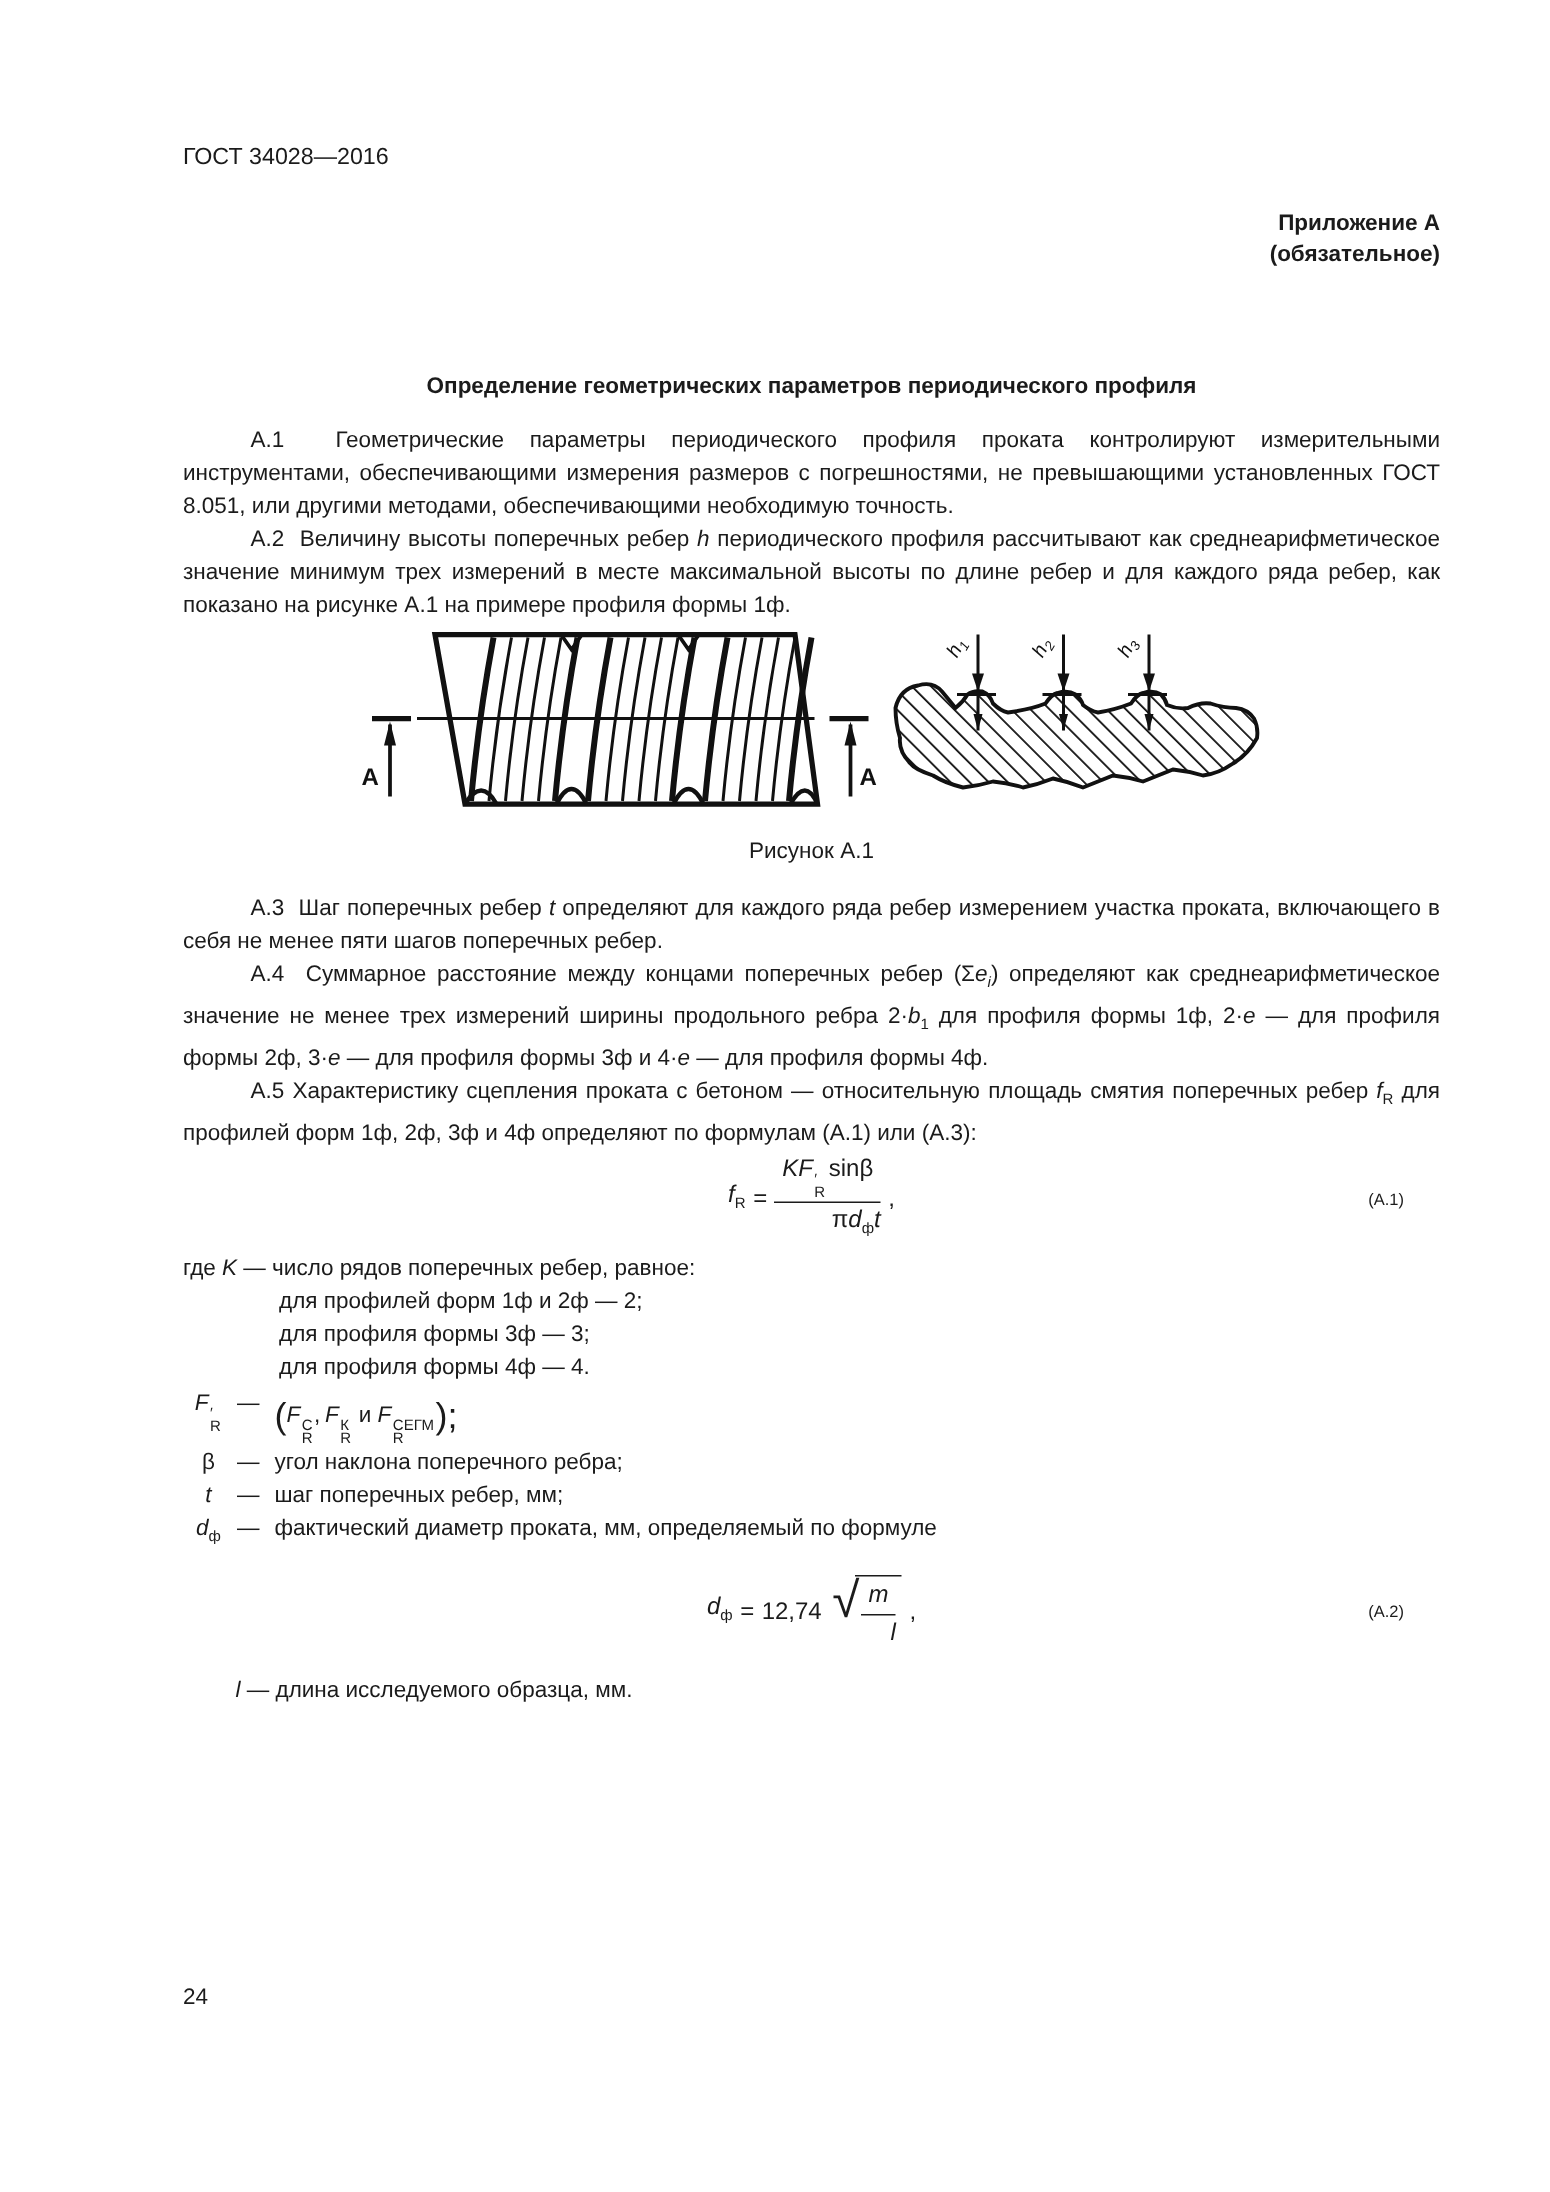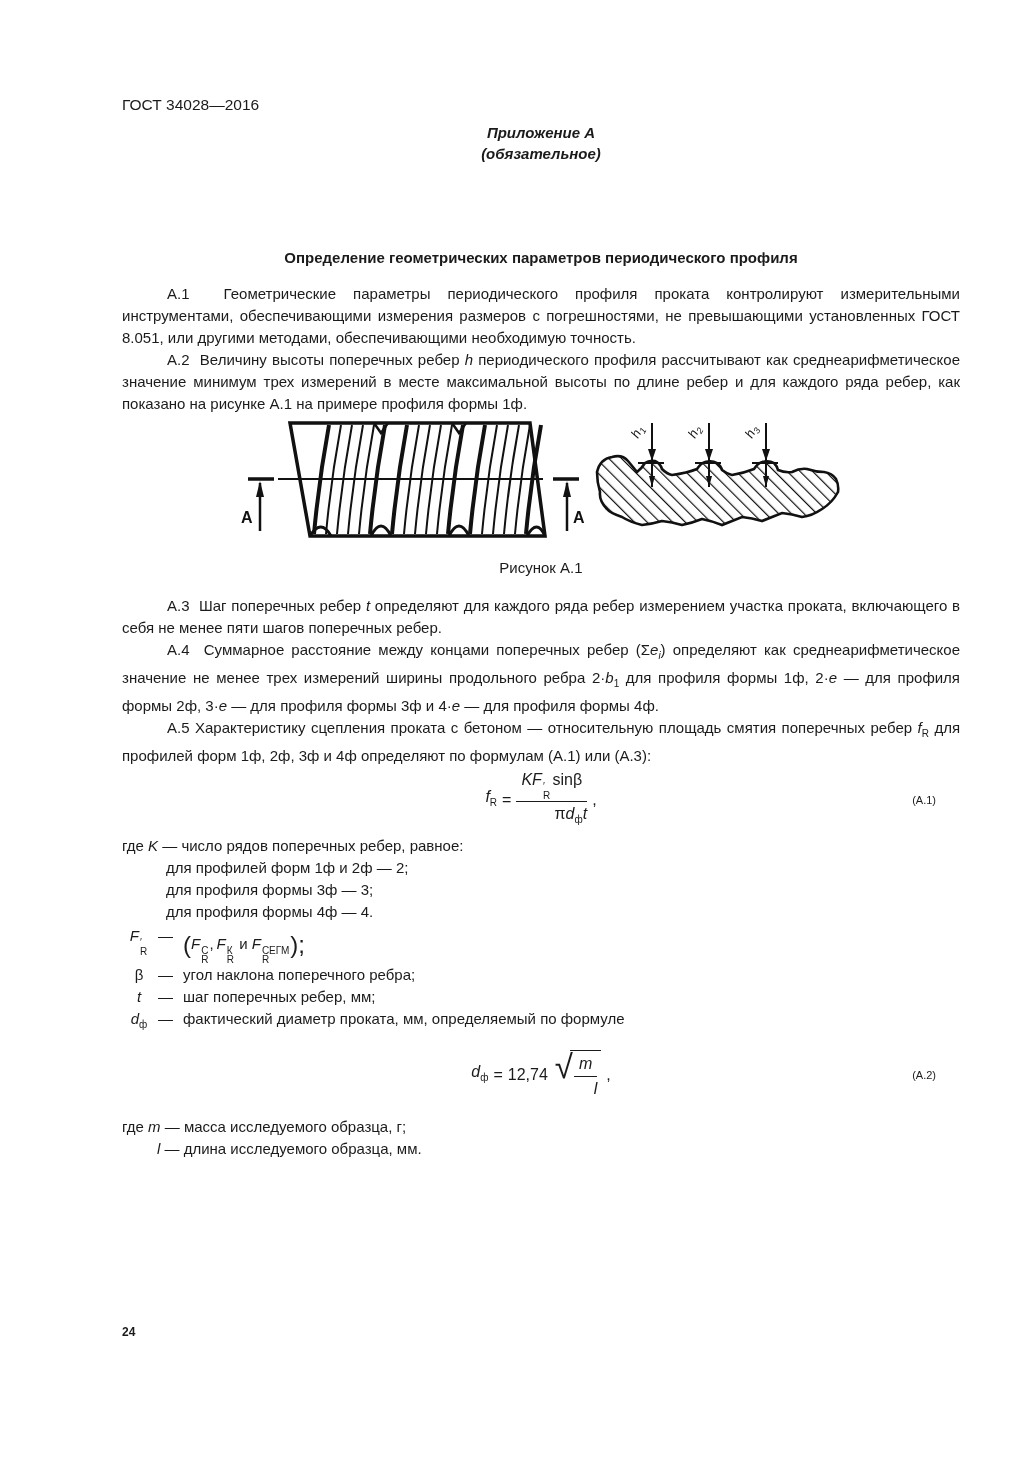--- a/index.html
+++ b/index.html
@@ -3,21 +3,21 @@
 <meta charset="utf-8">
 <style>
   html,body{margin:0;padding:0;background:#e8e8e8;}
   .page{
     position:relative;width:1033px;height:1461px;margin:0 auto;
     background:#ffffff;color:#1b1b1b;
     font-family:"Liberation Sans", sans-serif;font-size:15px;line-height:22px;
     overflow:hidden;
   }
   .doc-code{position:absolute;left:122px;top:94px;font-weight:normal;font-size:15.5px;}
-  .appendix{position:absolute;left:122px;width:838px;top:122px;text-align:center;font-weight:bold;line-height:21px;font-style:italic;}
+  .appendix{position:absolute;left:122px;width:838px;top:138px;text-align:right;font-weight:bold;line-height:21px;}
   .title{position:absolute;left:122px;width:838px;top:247px;text-align:center;font-weight:bold;}
   .content{position:absolute;left:122px;width:838px;top:283px;}
   .para{margin:0;text-indent:45px;text-align:justify;}
   i{font-style:italic;}
   .sub{font-size:10px;vertical-align:-4px;}
   .sub.it{font-style:italic;}
   .supsub{display:inline-flex;flex-direction:column;align-items:flex-start;
     font-size:10px;line-height:9px;vertical-align:-5px;margin-left:1px;margin-right:1px;}
   
   .figure{margin:2px 0 16px 0;text-align:center;}
@@ -31,31 +31,31 @@
   .formula{display:inline-flex;align-items:center;gap:5px;}
   .frac{display:inline-flex;flex-direction:column;align-items:flex-end;vertical-align:middle;}
   .frac .num{border-bottom:1.5px solid #1b1b1b;padding:0 5px 1px 5px;}
   .frac .den{padding-top:1px;}
   .f-label{position:absolute;right:24px;top:50%;transform:translateY(-50%);font-size:11px;}
   .sqrt{display:inline-flex;align-items:flex-start;margin-left:2px;}
   .rad{font-size:33px;line-height:30px;font-weight:400;margin-right:-3px;transform:translateY(2px);}
   .radicand{border-top:1.6px solid #1b1b1b;padding:2px 4px 0 4px;display:inline-flex;}
   
   .k-list{margin-top:2px;}
-  .k-items{margin-left:44px;}
+  .k-items{margin-left:64px;}
   .def-row{display:flex;margin-top:2px;}
   .def-sym{min-width:34px;text-align:center;white-space:nowrap;}
   .def-dash{margin:0 10px 0 2px;}
   .def-text{flex:1;text-align:justify;}
   .fr-paren{font-size:24px;font-weight:300;vertical-align:-4px;line-height:18px;}
   .fr-formula{margin-top:6px;line-height:26px;}
   .defs .def-row{margin-top:0;}
   .m-def{margin-top:2px;}
   .m-def .row2{margin-left:35px;}
-  .page-num{position:absolute;left:122px;top:1321px;font-weight:bold;font-size:12px;}
+  .page-num{position:absolute;left:122px;top:1321px;font-weight:normal;font-size:15px;}
 </style>
 </head>
 <body>
 
 <div class="page">
 
   <div class="doc-code">ГОСТ 34028—2016</div>
 
   <div class="appendix">
     <div>Приложение А</div>
@@ -249,20 +249,19 @@
               <span class="den"><i>l</i></span>
             </span>
           </span>
         </span>
         <span>,</span>
       </span>
       <span class="f-label">(А.2)</span>
     </div>
 
     <div class="m-def">
-      <div><span>где </span><i>m</i><span> — масса исследуемого образца, г;</span></div>
       <div class="row2"><i>l</i><span> — длина исследуемого образца, мм.</span></div>
     </div>
 
   </div>
 
   <div class="page-num">24</div>
 </div>
 
 </body></html>

